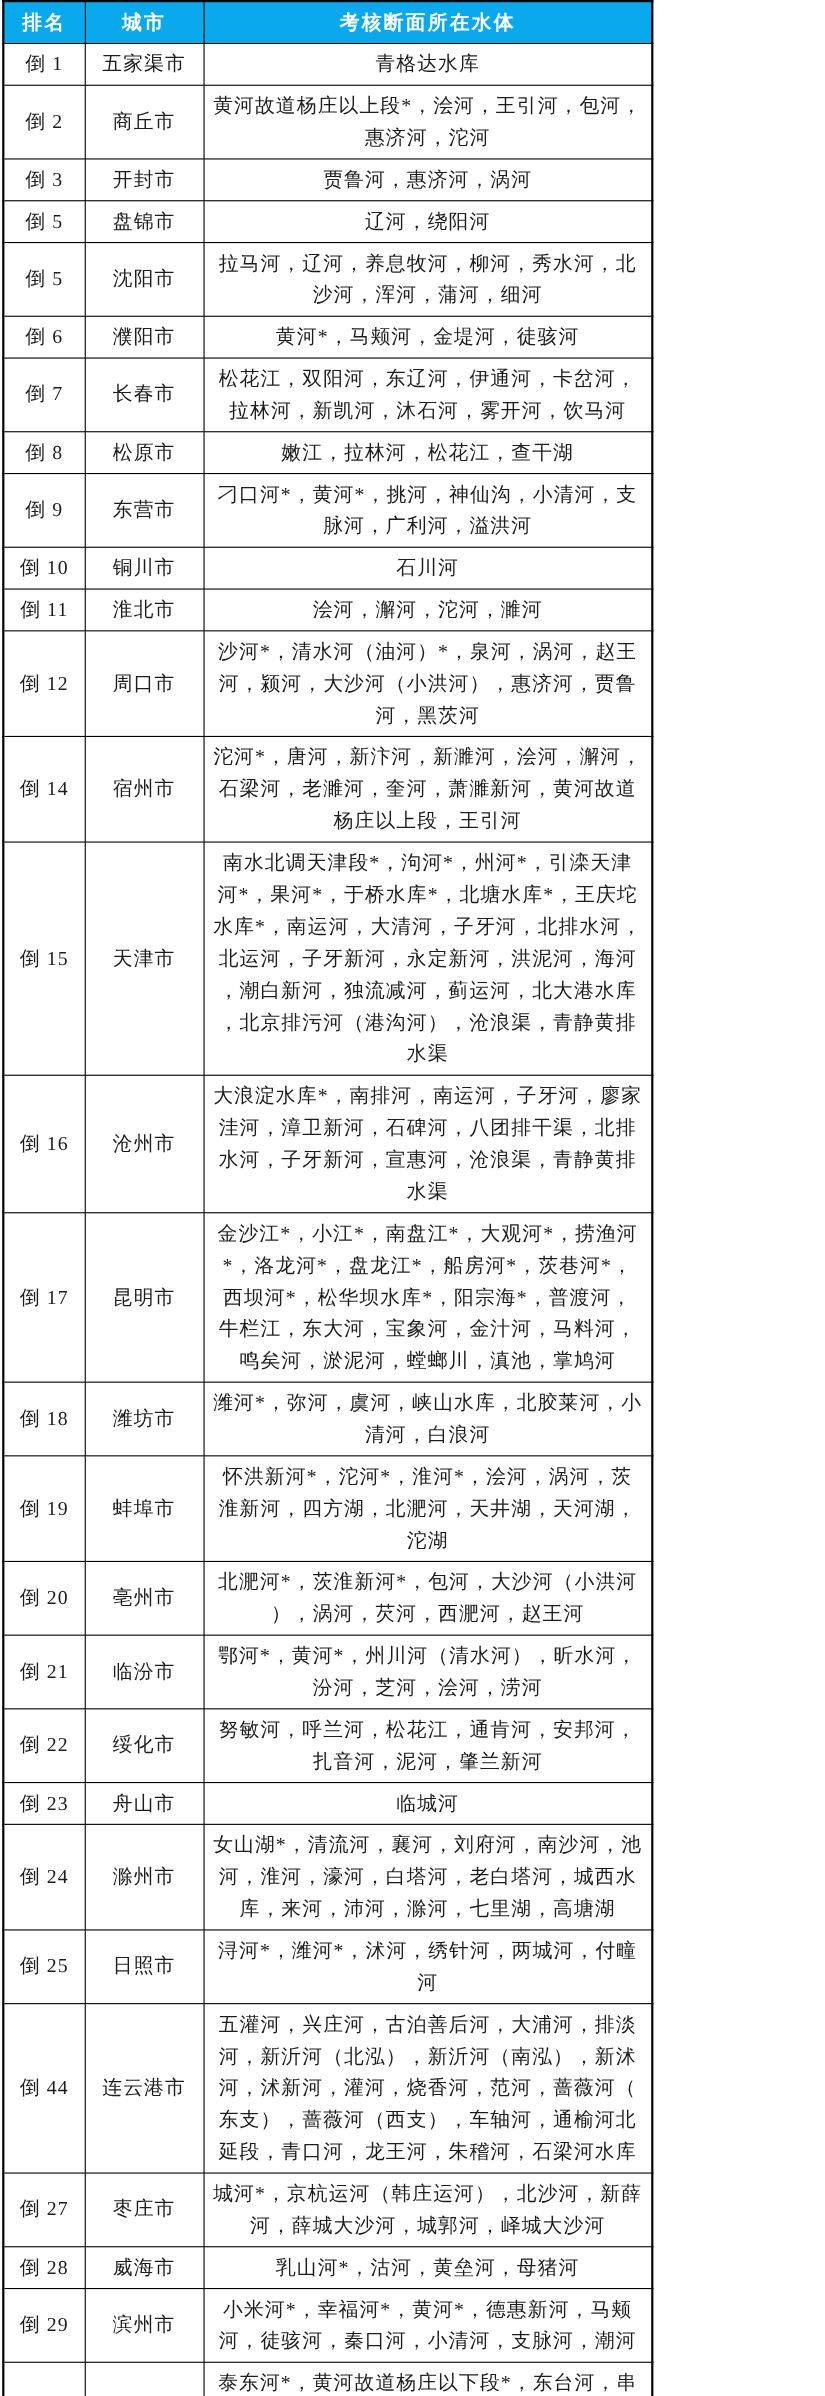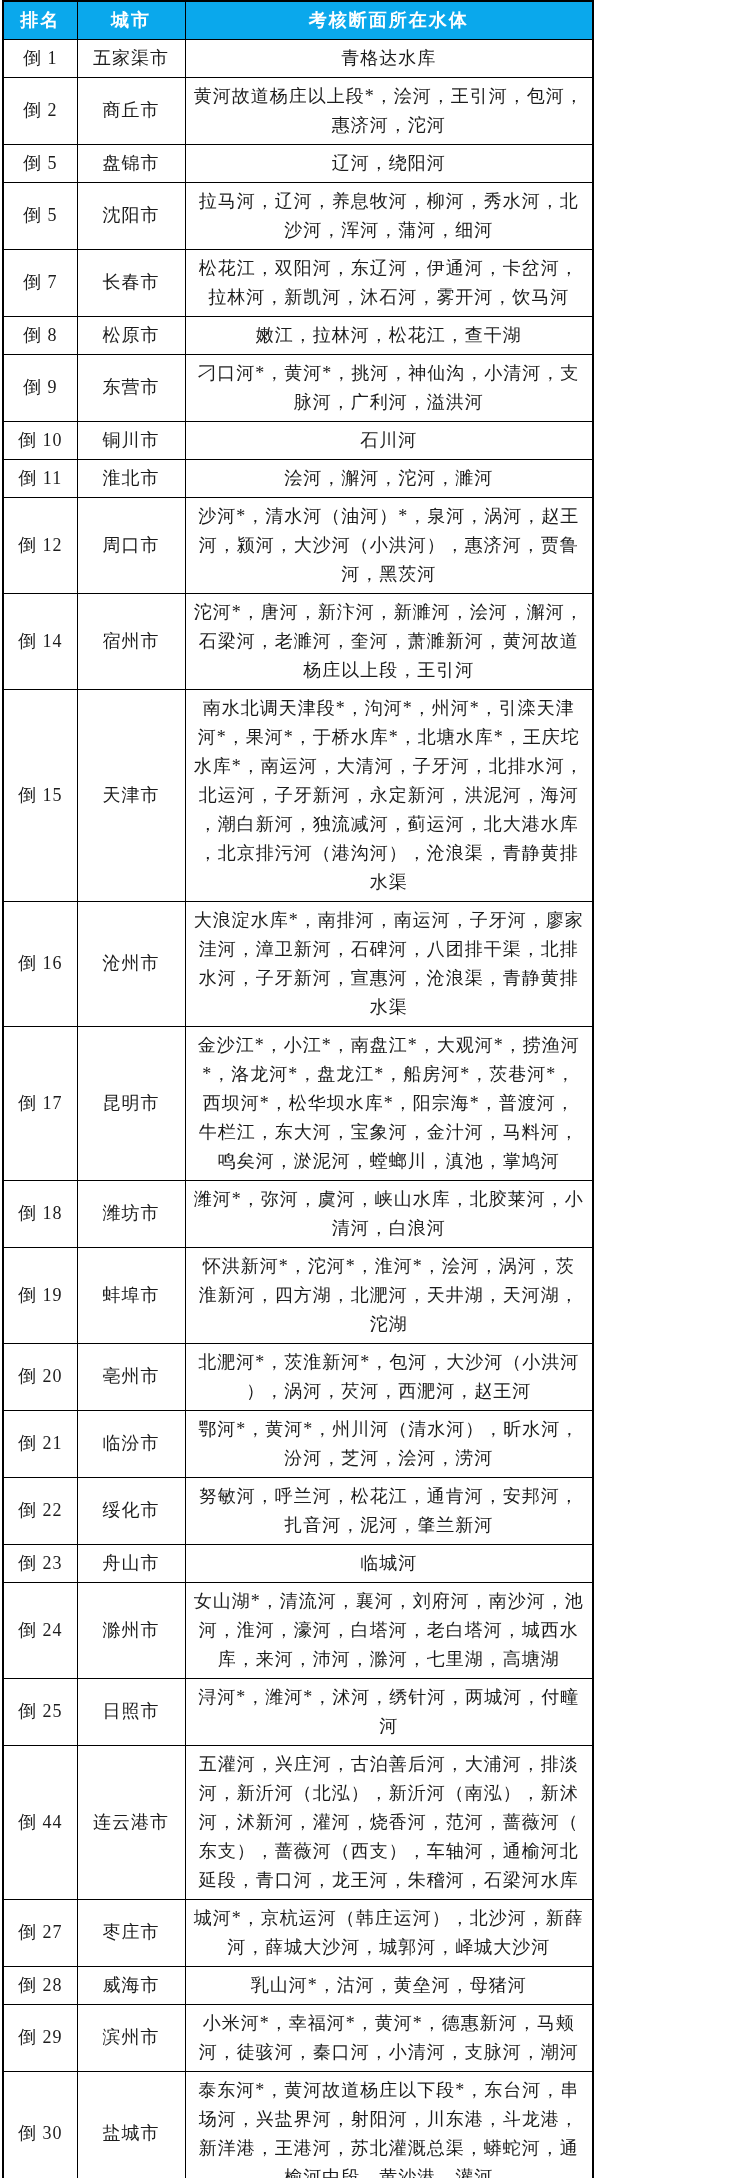--- a/index.html
+++ b/index.html
@@ -74,28 +74,38 @@
         <td class="col-rank">倒 1</td>
         <td class="col-city">五家渠市</td>
         <td class="col-waters">青格达水库</td>
       </tr>
       <tr>
         <td class="col-rank">倒 2</td>
         <td class="col-city">商丘市</td>
         <td class="col-waters">黄河故道杨庄以上段*，浍河，王引河，包河，惠济河，沱河</td>
       </tr>
       <tr>
+        <td class="col-rank">倒 3</td>
+        <td class="col-city">开封市</td>
+        <td class="col-waters">贾鲁河，惠济河，涡河</td>
+      </tr>
+      <tr>
         <td class="col-rank">倒 5</td>
         <td class="col-city">盘锦市</td>
         <td class="col-waters">辽河，绕阳河</td>
       </tr>
       <tr>
         <td class="col-rank">倒 5</td>
         <td class="col-city">沈阳市</td>
         <td class="col-waters">拉马河，辽河，养息牧河，柳河，秀水河，北沙河，浑河，蒲河，细河</td>
+      </tr>
+      <tr>
+        <td class="col-rank">倒 6</td>
+        <td class="col-city">濮阳市</td>
+        <td class="col-waters">黄河*，马颊河，金堤河，徒骇河</td>
       </tr>
       <tr>
         <td class="col-rank">倒 7</td>
         <td class="col-city">长春市</td>
         <td class="col-waters">松花江，双阳河，东辽河，伊通河，卡岔河，拉林河，新凯河，沐石河，雾开河，饮马河</td>
       </tr>
       <tr>
         <td class="col-rank">倒 8</td>
         <td class="col-city">松原市</td>
         <td class="col-waters">嫩江，拉林河，松花江，查干湖</td>

